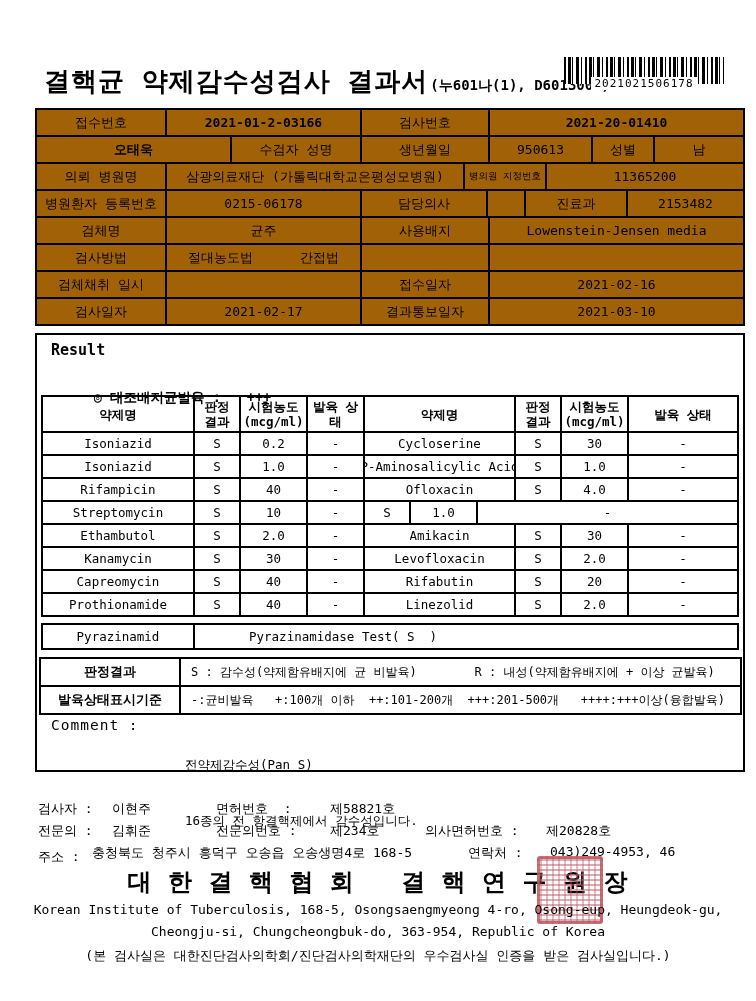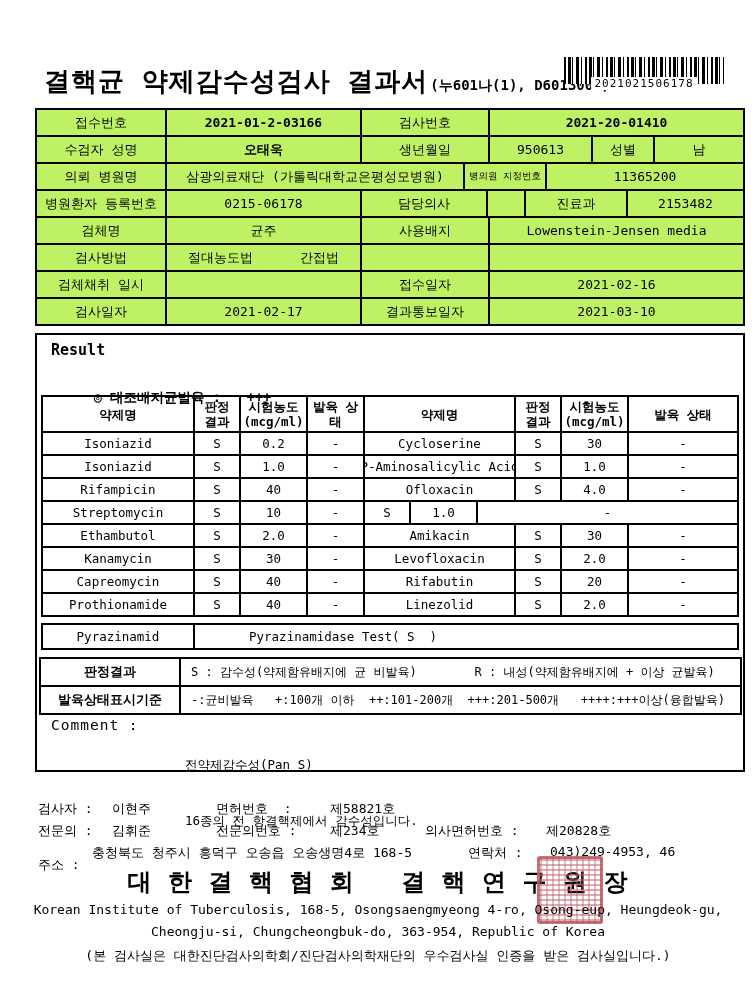--- a/index.html
+++ b/index.html
@@ -10,21 +10,21 @@
   .title-main{font-size:26px;font-weight:bold;letter-spacing:1px;}
   .title-sub{font-size:14px;font-weight:bold;margin-left:2px;}
   
   .barcode{position:absolute;left:563px;top:57px;width:162px;text-align:center;}
   .barcode-bars{height:27px;width:160px;margin:0 auto;
     background:repeating-linear-gradient(90deg,#000 0 2px,#fff 2px 4px,#000 4px 7px,#fff 7px 8px,
       #000 8px 9px,#fff 9px 12px,#000 12px 15px,#fff 15px 17px,#000 17px 18px,#fff 18px 21px);}
   .barcode-num{font-size:11px;letter-spacing:1px;margin-top:-7px;}
   .barcode-num span{background:#fff;padding:0 3px;}
   
-  .itable{position:absolute;left:35px;top:108px;width:710px;border:2px solid #000;box-sizing:border-box;background:#bef264;}
+  .itable{position:absolute;left:35px;top:108px;width:710px;border:2px solid #000;box-sizing:border-box;background:#a16207;}
   .irow{display:flex;height:25px;border-bottom:2px solid #000;}
   .irow:last-child{border-bottom:none;}
   .icell{border-right:2px solid #000;box-sizing:border-box;display:flex;align-items:center;
          justify-content:center;font-size:13px;white-space:pre;overflow:hidden;flex:0 0 auto;}
   .icell.grow{flex:1 1 auto;border-right:none;}
   .icell.small{font-size:9.5px;line-height:1.15;white-space:normal;text-align:center;padding:0 0;}
   .icell.bold{font-weight:bold;}
   
   .result-box{position:absolute;left:35px;top:333px;width:710px;height:439px;border:2px solid #000;box-sizing:border-box;}
   .result-heading{position:absolute;left:14px;top:6px;font-size:15px;font-weight:bold;}
@@ -80,22 +80,22 @@
   </div>
 
   <div class="itable">
     <div class="irow">
       <div class="icell" style="width:130px">접수번호</div>
       <div class="icell bold" style="width:195px">2021-01-2-03166</div>
       <div class="icell" style="width:128px">검사번호</div>
       <div class="icell grow bold">2021-20-01410</div>
     </div>
     <div class="irow">
+      <div class="icell bold" style="width:195px">오태욱</div>
       <div class="icell" style="width:130px">수검자 성명</div>
-      <div class="icell bold" style="width:195px">오태욱</div>
       <div class="icell" style="width:128px">생년월일</div>
       <div class="icell" style="width:103px">950613</div>
       <div class="icell" style="width:62px">성별</div>
       <div class="icell grow">남</div>
     </div>
     <div class="irow">
       <div class="icell" style="width:130px">의뢰 병원명</div>
       <div class="icell" style="width:298px">삼광의료재단 (가톨릭대학교은평성모병원)</div>
       <div class="icell small" style="width:82px">병의원 지정번호</div>
       <div class="icell grow">11365200</div>
@@ -261,21 +261,21 @@
     <span style="left:38px;top:0">검사자 :</span>
     <span style="left:112px;top:0">이현주</span>
     <span style="left:216px;top:0">면허번호  :</span>
     <span style="left:330px;top:0">제58821호</span>
     <span style="left:38px;top:22px">전문의 :</span>
     <span style="left:112px;top:22px">김휘준</span>
     <span style="left:216px;top:22px">전문의번호 :</span>
     <span style="left:330px;top:22px">제234호</span>
     <span style="left:425px;top:22px">의사면허번호 :</span>
     <span style="left:546px;top:22px">제20828호</span>
-    <span style="left:38px;top:56px">주소 :</span>
+    <span style="left:38px;top:48px">주소 :</span>
     <span style="left:92px;top:44px">충청북도 청주시 흥덕구 오송읍 오송생명4로 168-5</span>
     <span style="left:468px;top:44px">연락처 :</span>
     <span style="left:550px;top:44px">043)249-4953, 46</span>
   </div>
 
   <div class="org-line">대 한 결 핵 협 회   결 핵 연 구 원 장</div>
   <div class="seal"></div>
   <div class="eng1">Korean Institute of Tuberculosis, 168-5, Osongsaengmyeong 4-ro, Osong-eup, Heungdeok-gu,</div>
   <div class="eng2">Cheongju-si, Chungcheongbuk-do, 363-954, Republic of Korea</div>
   <div class="note">(본 검사실은 대한진단검사의학회/진단검사의학재단의 우수검사실 인증을 받은 검사실입니다.)</div>

